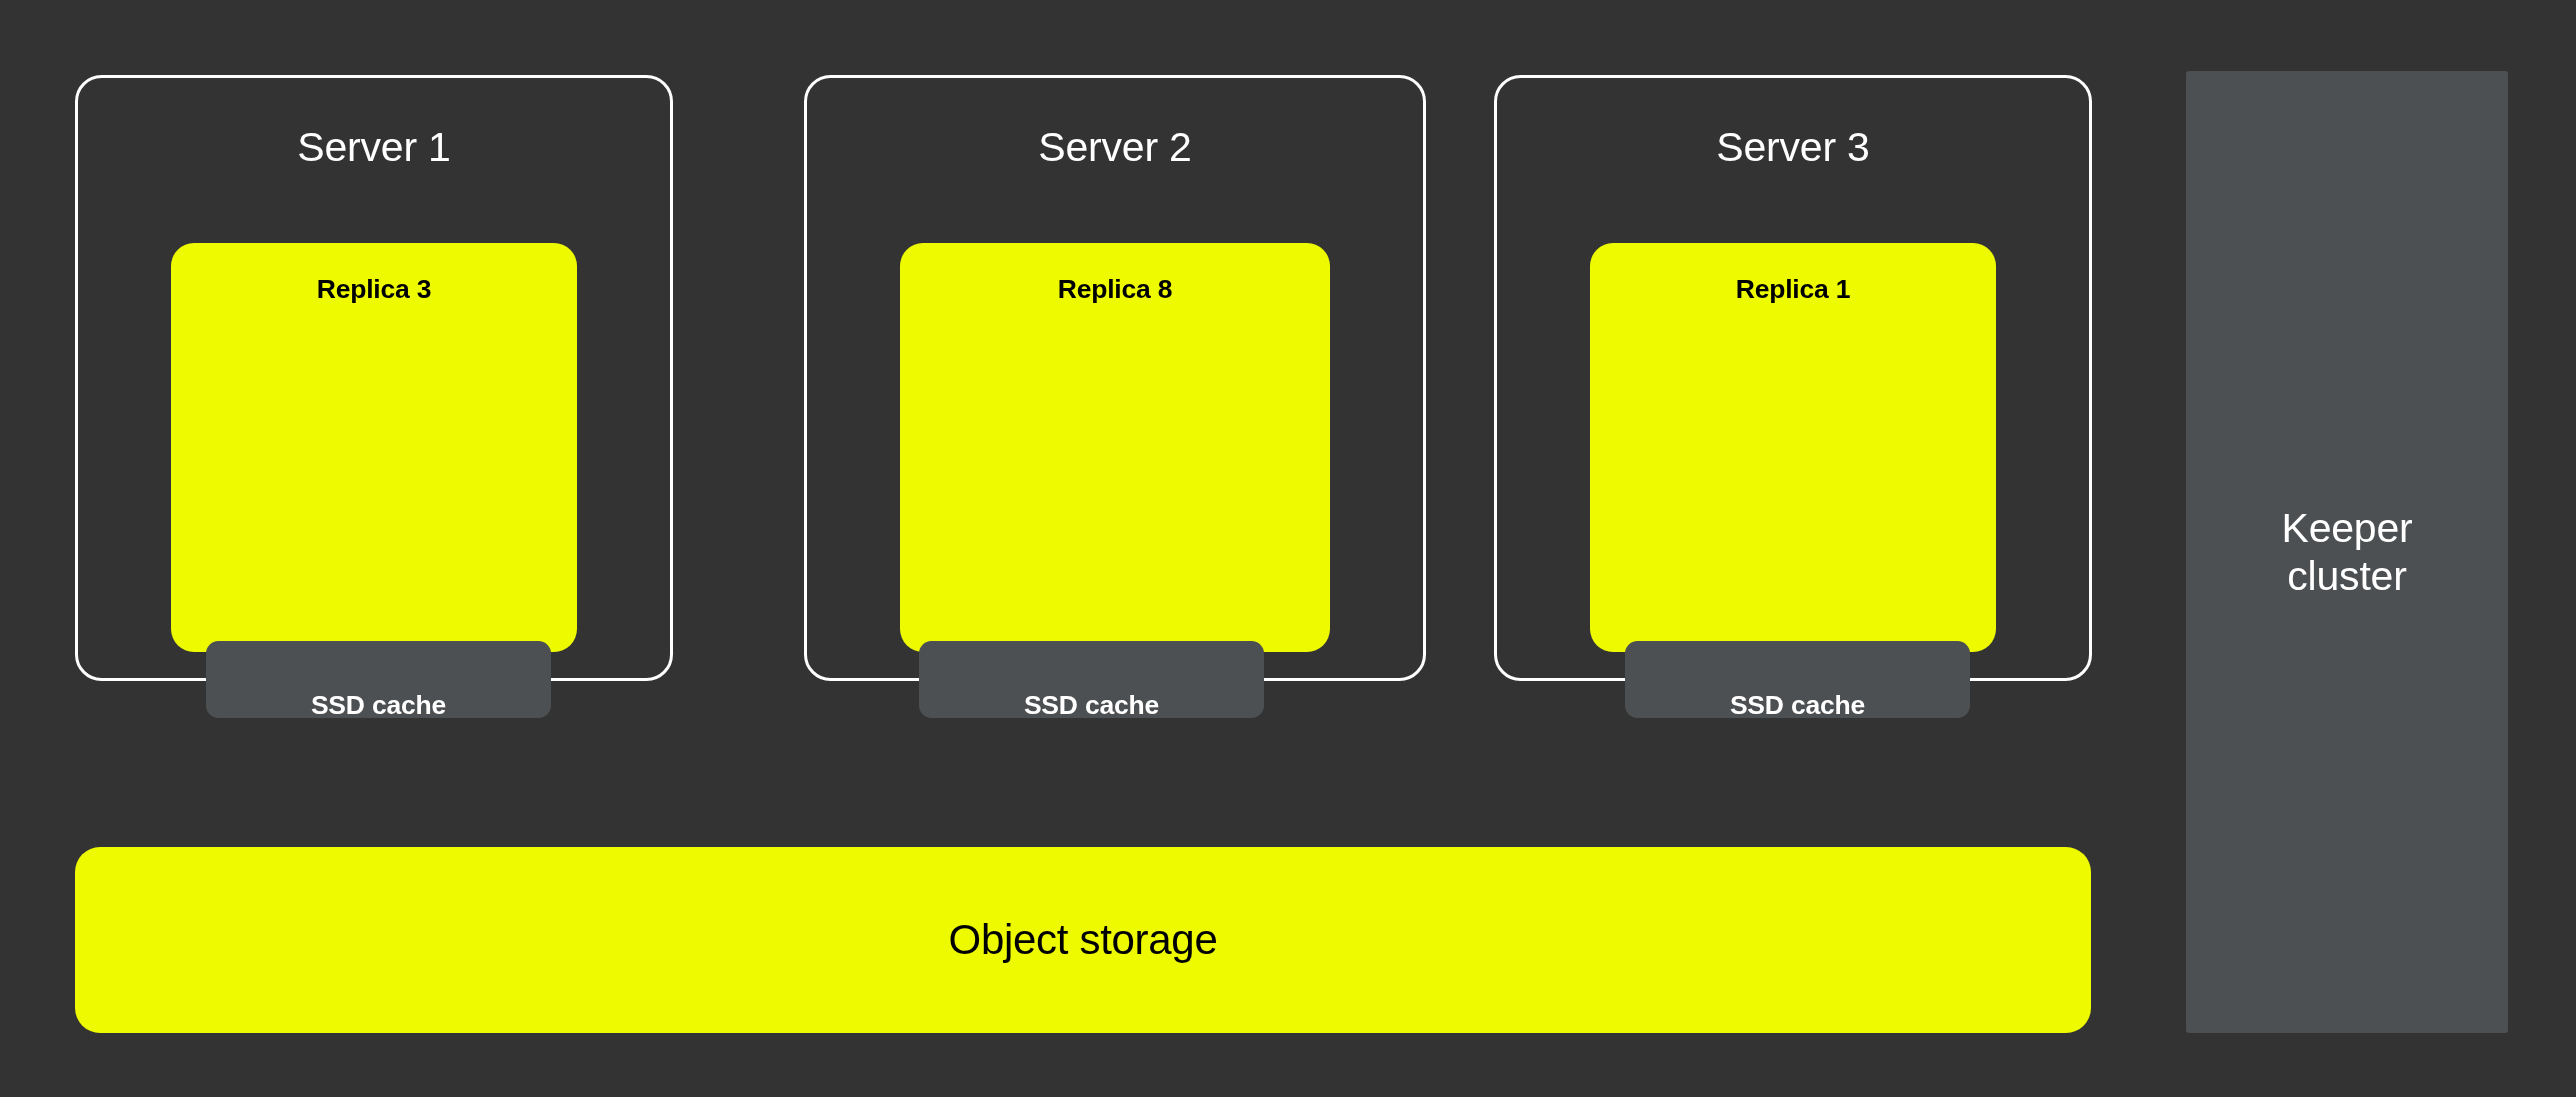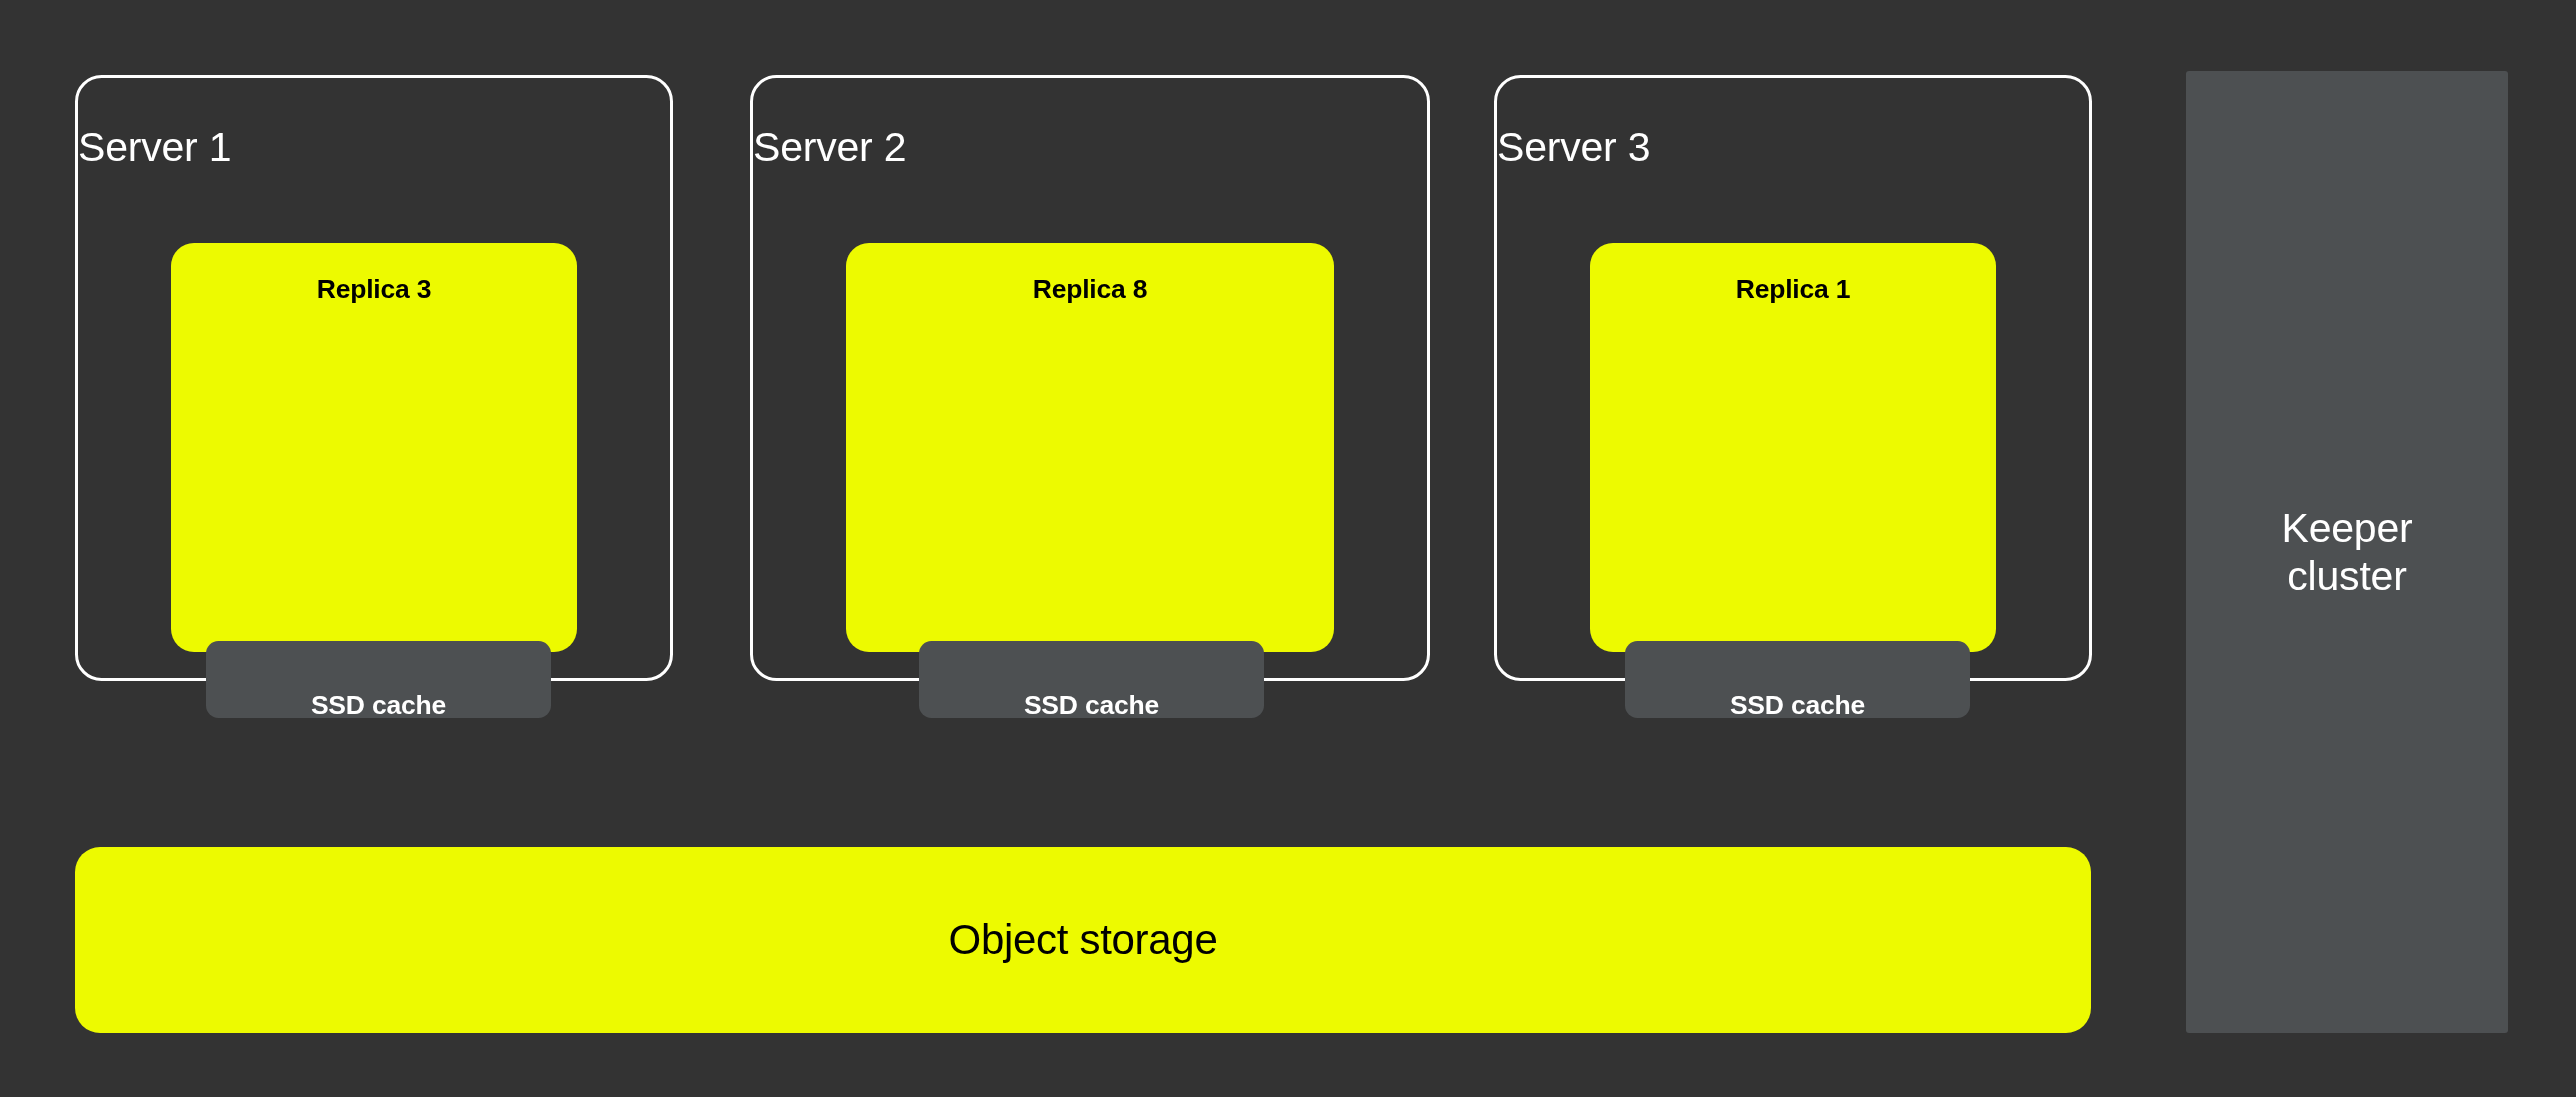--- a/index.html
+++ b/index.html
@@ -24,28 +24,29 @@
   .server-panel {
     position: absolute;
     top: 75px;
     height: 606px;
     border: 3.5px solid #FFFFFF;
     border-radius: 26.5px;
     box-sizing: border-box;
     background: transparent;
   }
   #server-panel-1 { left: 75px;   width: 598px; }
-  #server-panel-2 { left: 750px;  width: 680px; padding-left: 37px; }
+  #server-panel-2 { left: 804px;  width: 622px; padding-left: 37px; }
   #server-panel-3 { left: 1494px; width: 598px; }
 
   .server-title {
     position: absolute;
     left: 0;
     right: 0;
     top: 49px;
+    text-align: center;
     color: #FFFFFF;
     font-size: 41px;
     font-weight: 400;
     letter-spacing: -0.2px;
     line-height: 1;
   }
 
   
   .replica-box {
     position: absolute;

